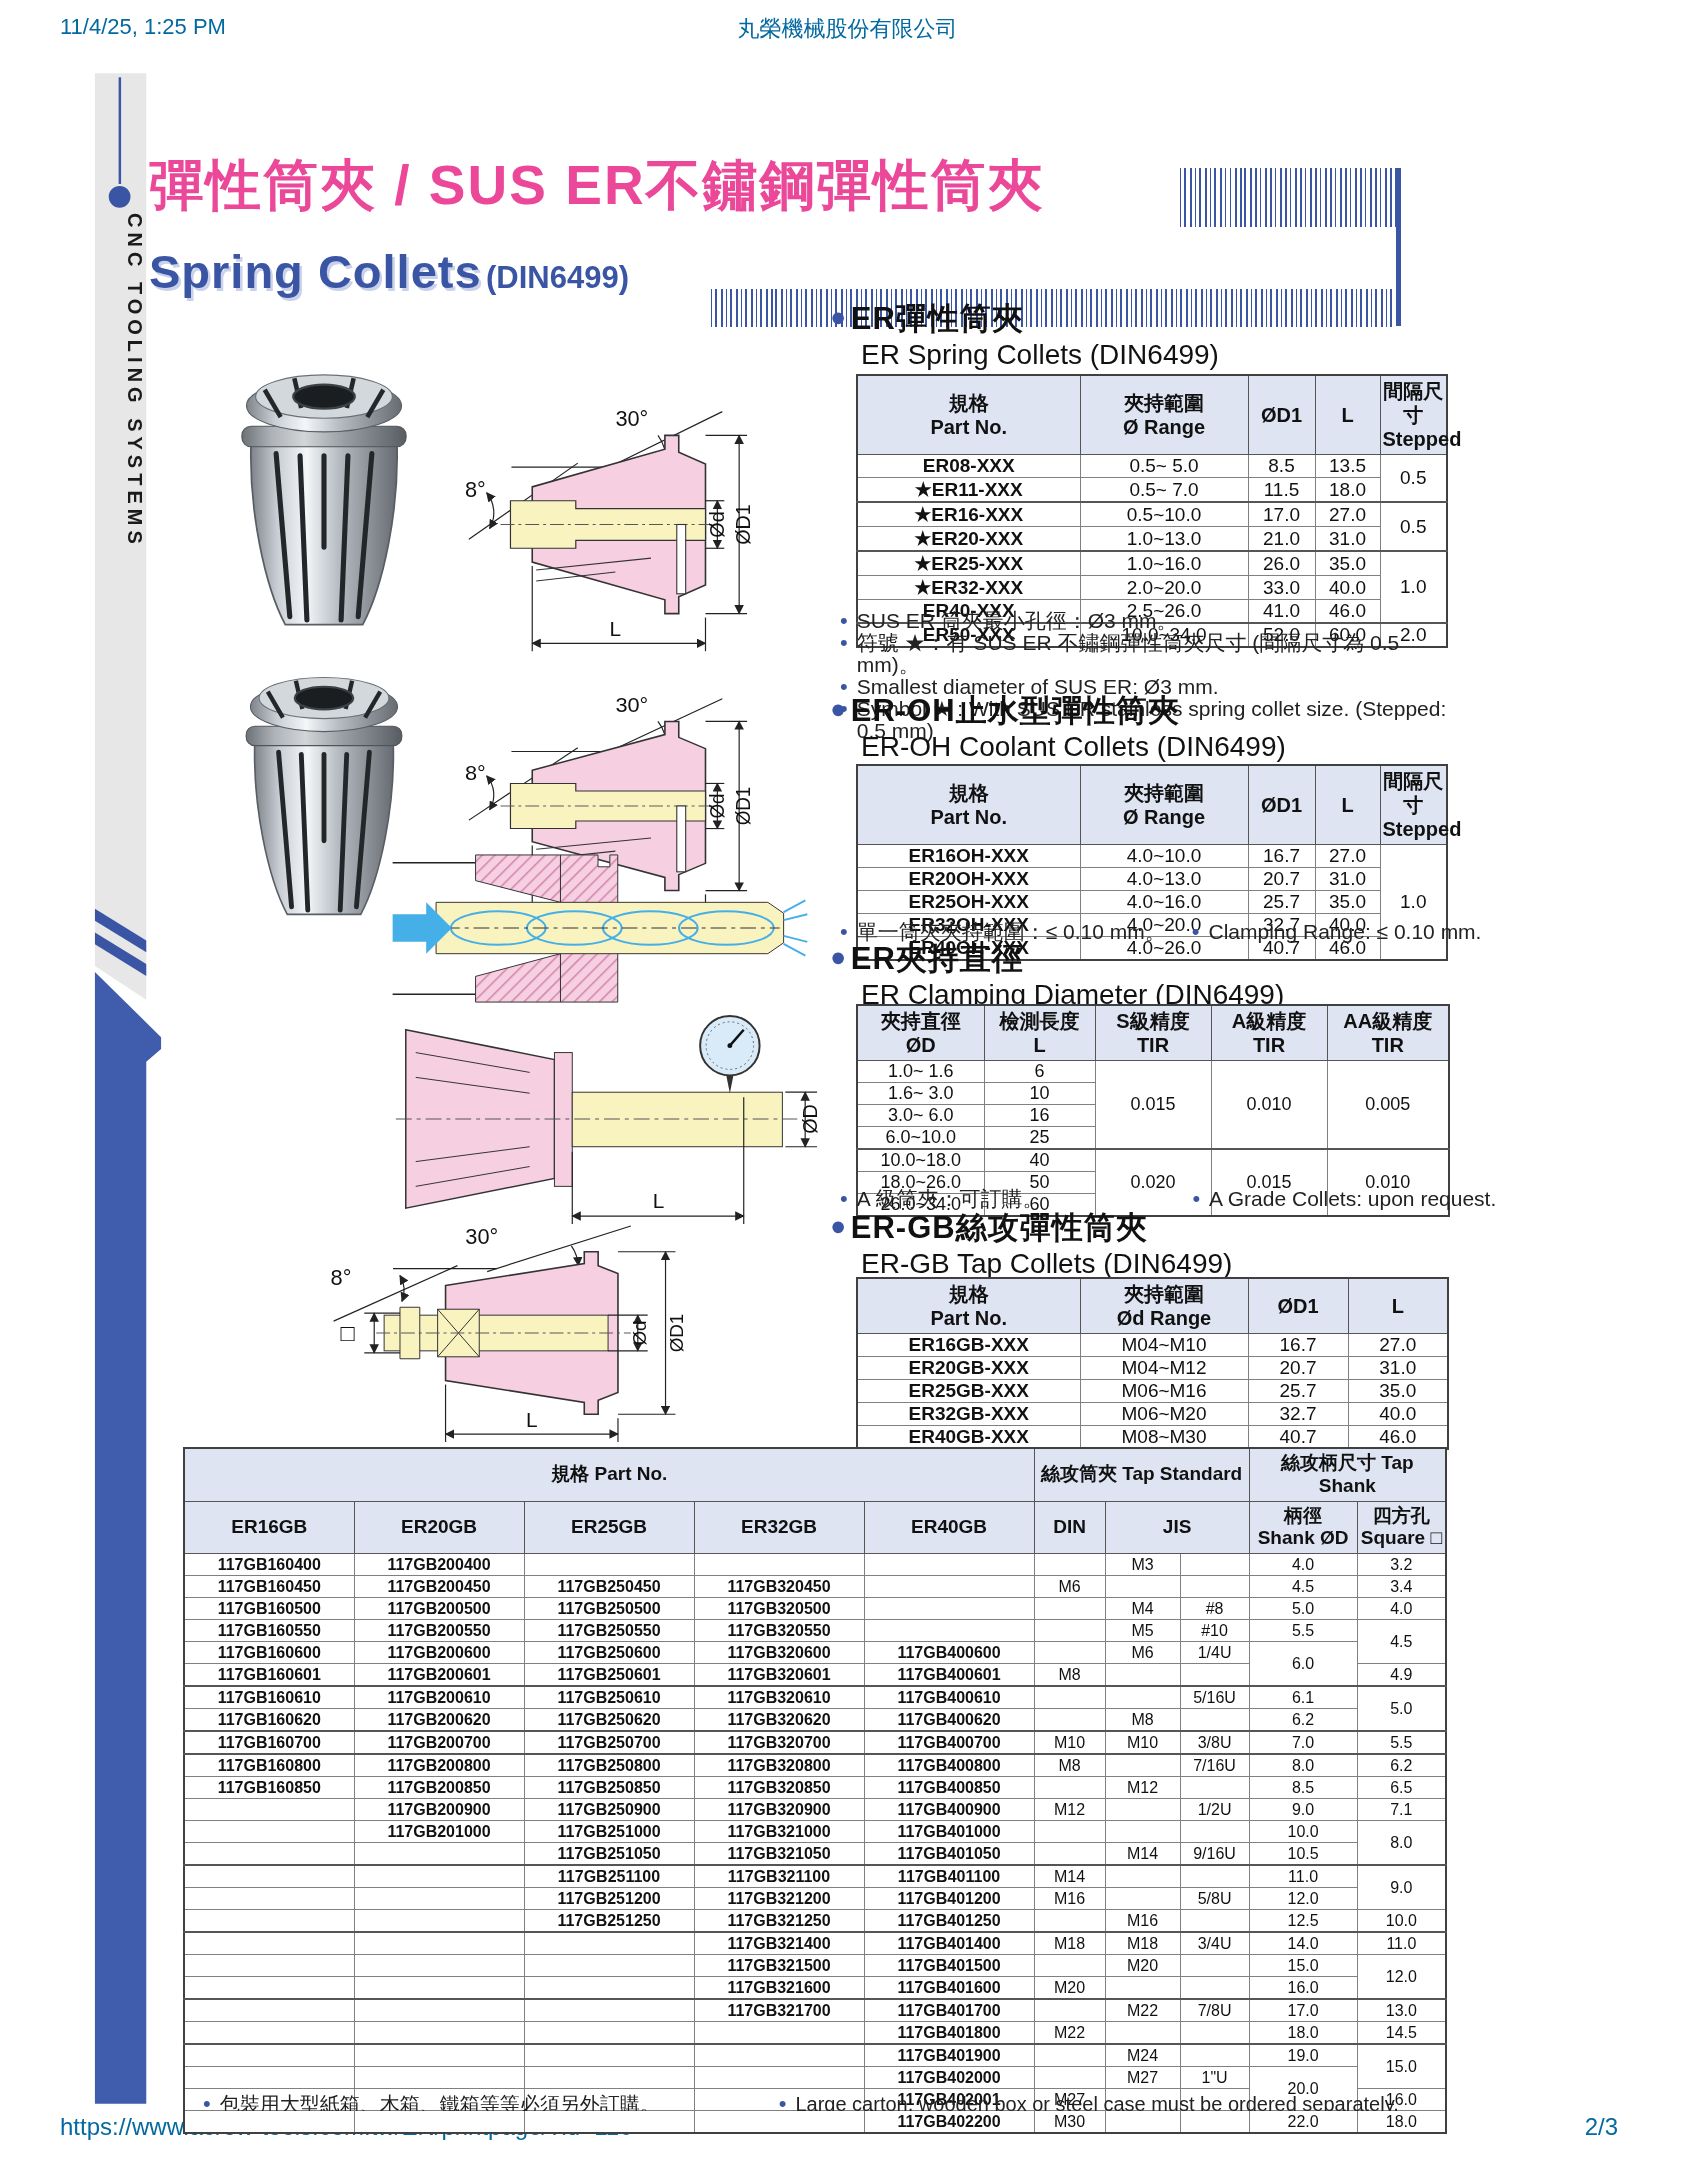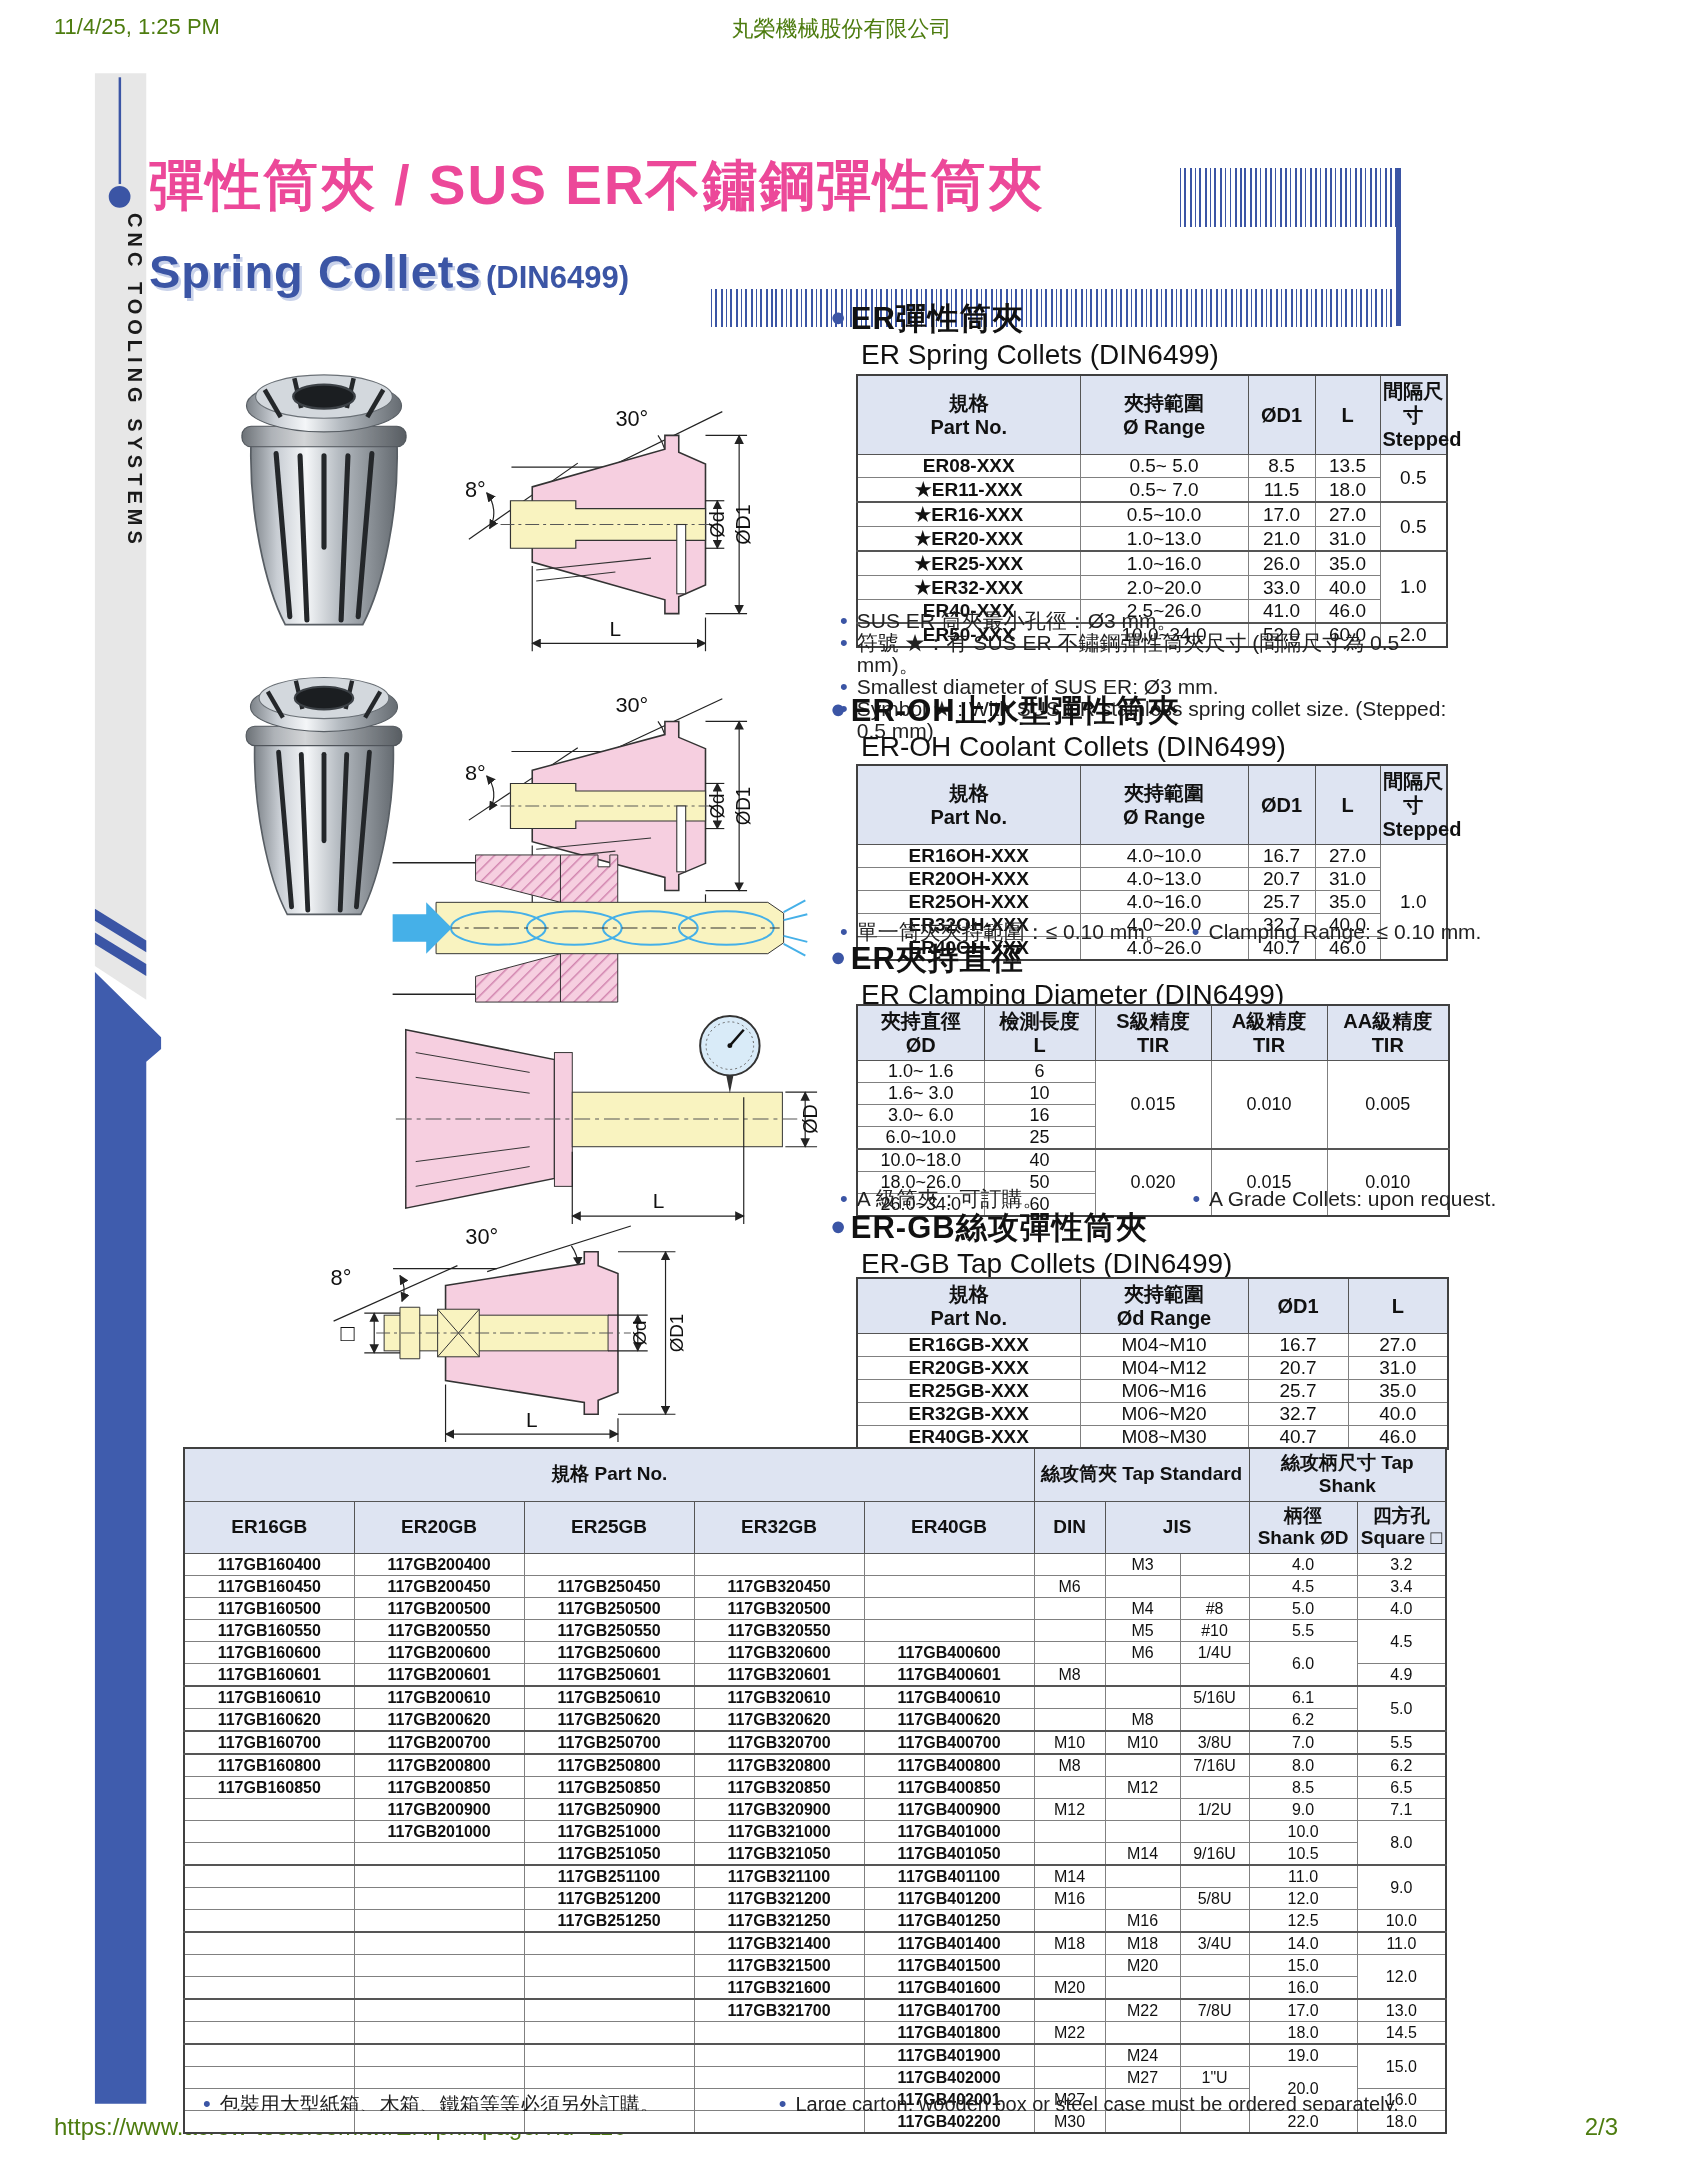--- a/index.html
+++ b/index.html
@@ -1,20 +1,20 @@
 <!DOCTYPE html>
 <html><head>
 <meta charset="utf-8">
 <style>
   html,body{margin:0;padding:0;background:#fff;}
   .page{position:relative;width:1683px;height:2178px;background:#fff;overflow:hidden;
         font-family:"Liberation Sans",sans-serif;color:#111;}
   .abs{position:absolute;}
   
-  .meta{font-size:22px;color:#4d7c0f;}
+  .meta{font-size:22px;color:#0369a1;margin-left:6px;}
   .meta.dt{left:54px;top:14px;}
   .meta.co{left:0;top:14px;width:1683px;text-align:center;}
   .meta.url{left:54px;top:2113px;font-size:24px;}
   .meta.pg{right:65px;top:2113px;font-size:24px;}
   
   .side-text{left:98px;top:213px;width:48px;height:465px;writing-mode:vertical-rl;
              text-orientation:mixed;font-size:20px;font-weight:bold;letter-spacing:5px;
              color:#1a1a1a;text-align:left;}
   
   .title-zh{left:149px;top:149px;font-size:55px;font-weight:bold;letter-spacing:2px;color:#ec4899;}

